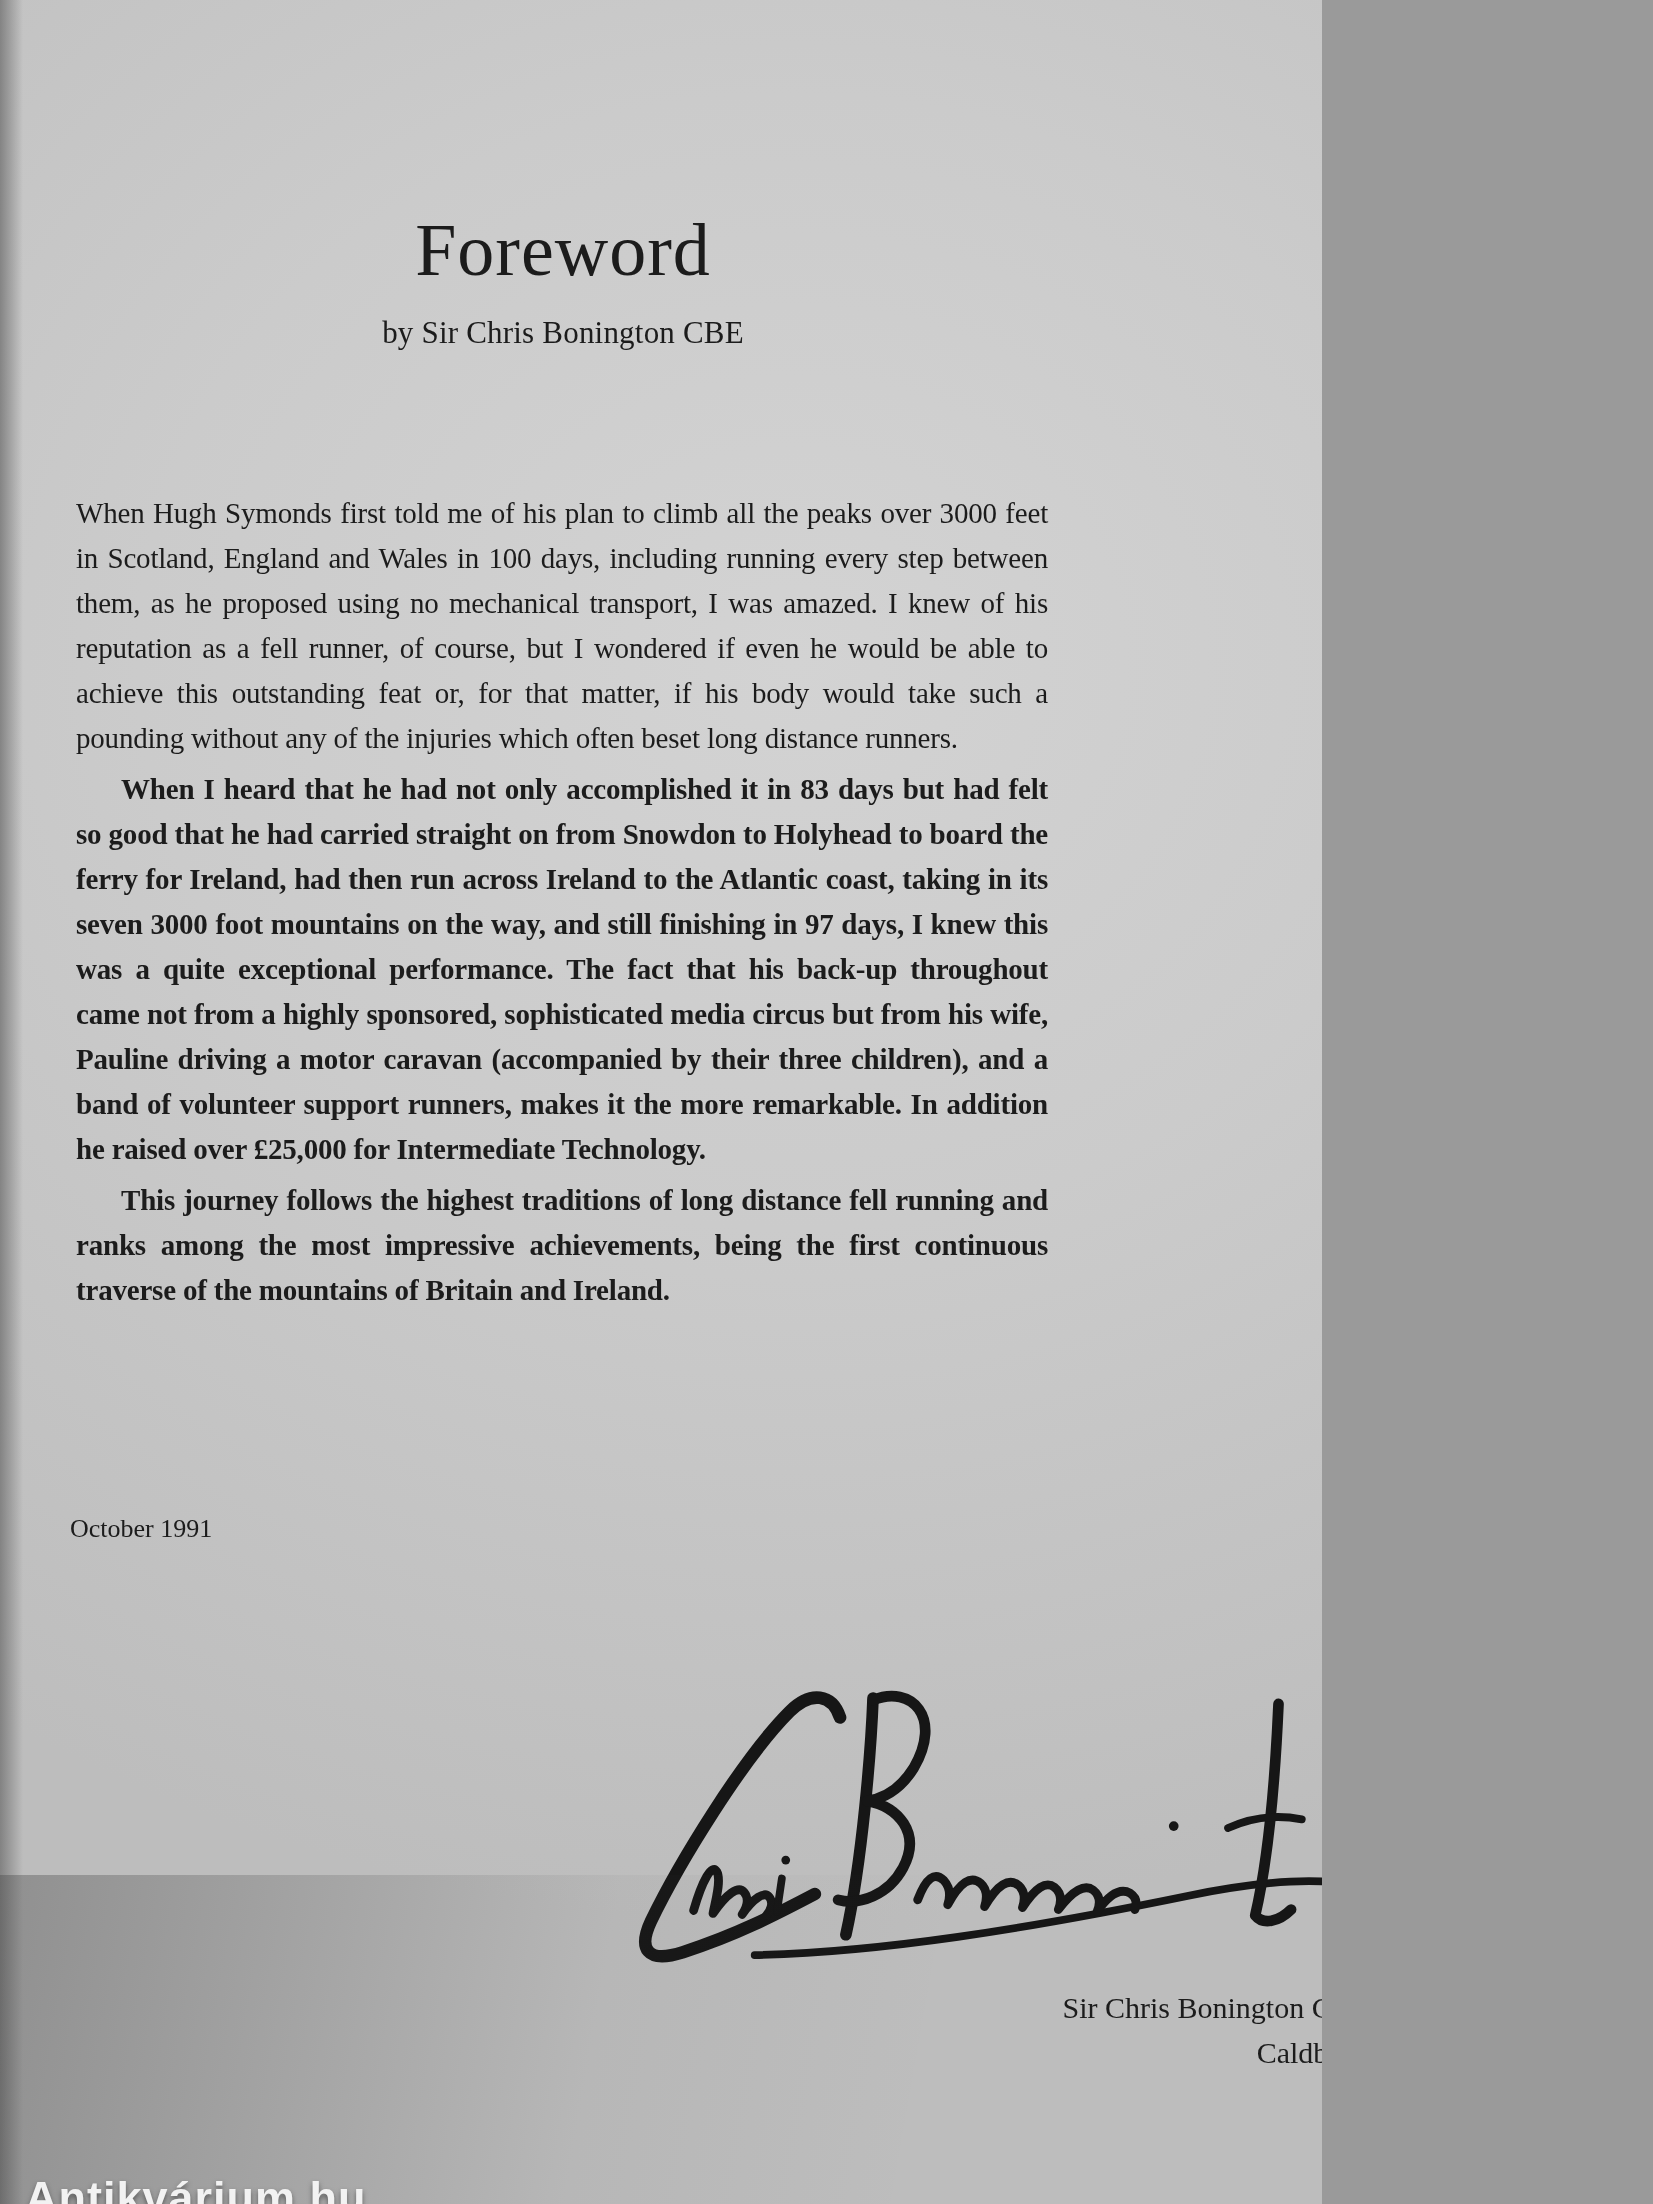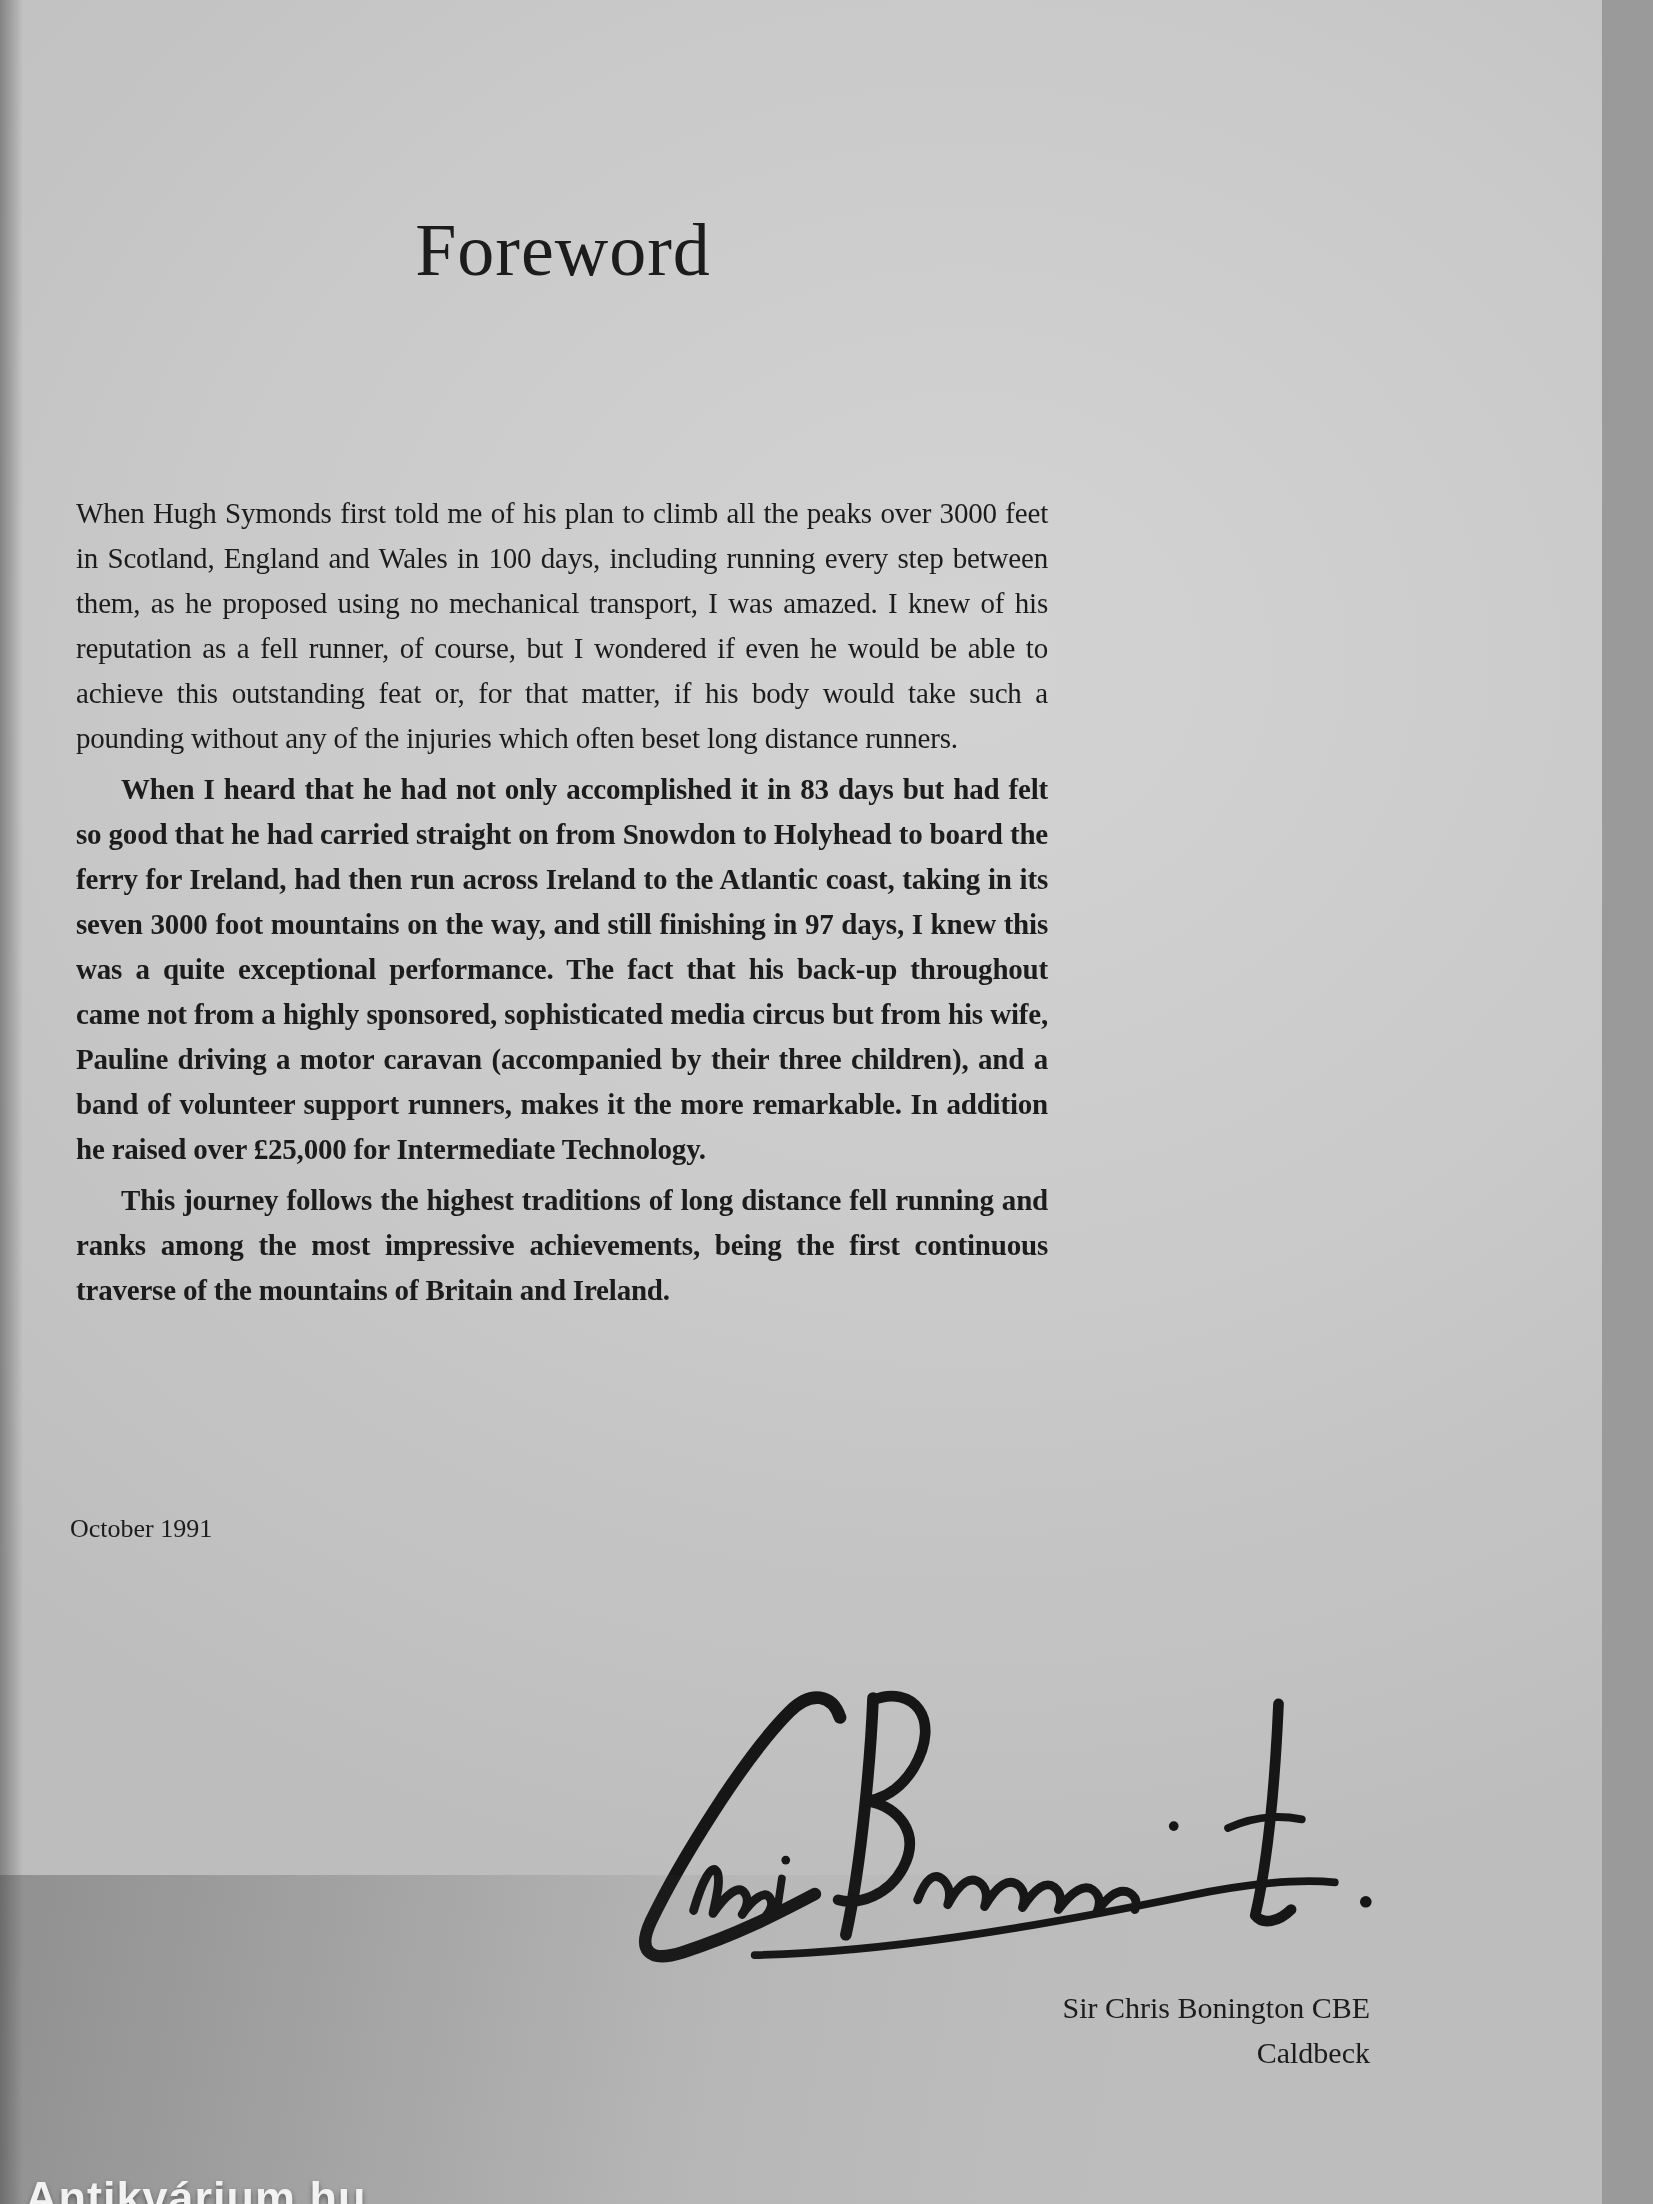--- a/index.html
+++ b/index.html
@@ -1,19 +1,19 @@
 <!DOCTYPE html>
 <html><head>
 <meta charset="utf-8">
 <style>
   html, body { margin: 0; padding: 0; background: #9a9a9a; }
 
   .photo {
     position: relative;
-    width: 1602px;
+    width: 1322px;
     height: 2205px;
     overflow: hidden;
     background:
       radial-gradient(ellipse 1456px 1261px at 60% 30%, #d3d3d3 0%, #cbcbcb 45%, #c4c4c4 72%, #bdbdbd 100%);
     font-family: "Liberation Serif", serif;
     color: #1c1c1c;
   }
 
   
   .edge-left {
@@ -77,20 +77,21 @@
 </style>
 </head>
 <body>
 
 <div class="photo">
 
   <div class="edge-left"></div>
 
   <div class="head">
     <div class="title">Foreword</div>
+    <div class="subtitle">by Sir Chris Bonington CBE</div>
   </div>
 
   <div class="body-text">
     <p>When Hugh Symonds first told me of his plan to climb all the peaks over 3000 feet in Scotland, England and Wales in 100 days, including running every step between them, as he proposed using no mechanical transport, I was amazed. I knew of his reputation as a fell runner, of course, but I wondered if even he would be able to achieve this outstanding feat or, for that matter, if his body would take such a pounding without any of the injuries which often beset long distance runners.</p>
     <p class="indent">When I heard that he had not only accomplished it in 83 days but had felt so good that he had carried straight on from Snowdon to Holyhead to board the ferry for Ireland, had then run across Ireland to the Atlantic coast, taking in its seven 3000 foot mountains on the way, and still finishing in 97 days, I knew this was a quite exceptional performance. The fact that his back-up throughout came not from a highly sponsored, sophisticated media circus but from his wife, Pauline driving a motor caravan (accompanied by their three children), and a band of volunteer support runners, makes it the more remarkable. In addition he raised over £25,000 for Intermediate Technology.</p>
     <p class="indent">This journey follows the highest traditions of long distance fell running and ranks among the most impressive achievements, being the first continuous traverse of the mountains of Britain and Ireland.</p>
   </div>
 
   <div class="date-line">October 1991</div>
 

